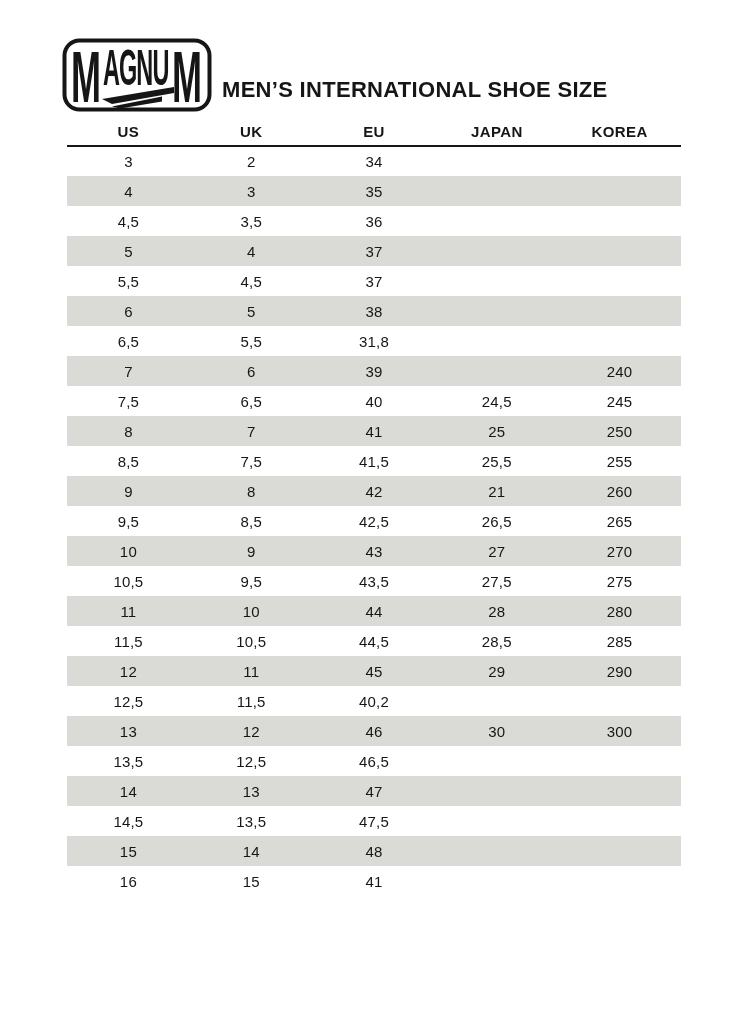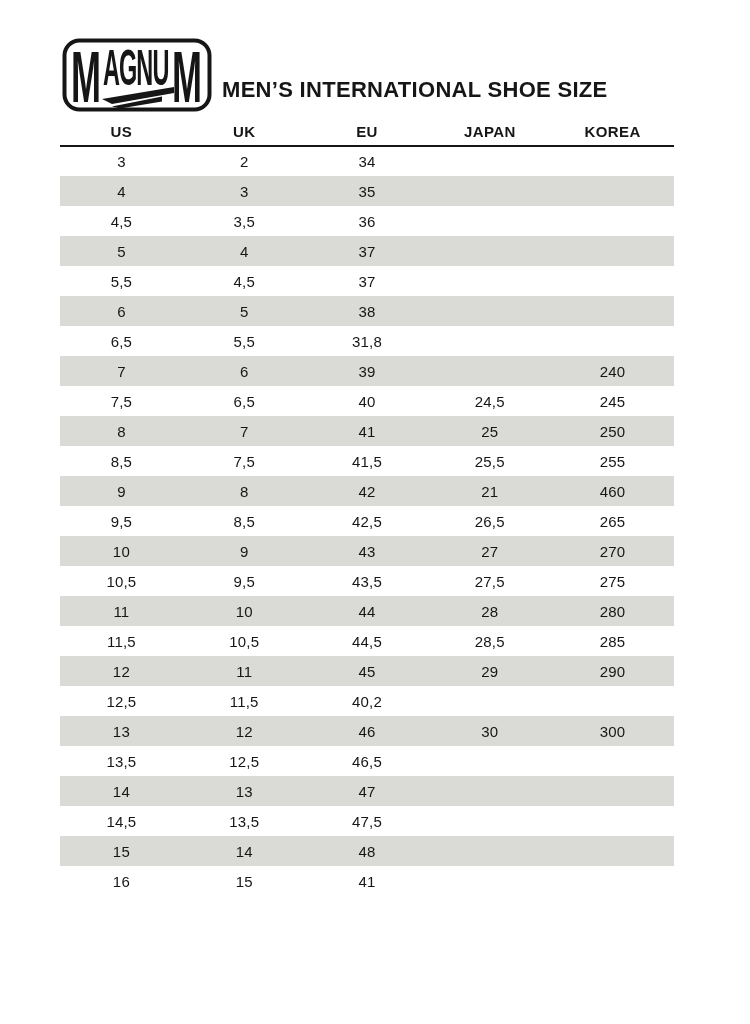--- a/index.html
+++ b/index.html
@@ -52,21 +52,21 @@
     line-height: 1;
     font-weight: bold;
     letter-spacing: 0.3px;
     color: var(--ink);
     white-space: nowrap;
   }
 
   
   .size-table {
     position: absolute;
-    left: 60px;
+    left: 67px;
     top: 117px;
     width: 614px;
     border-collapse: collapse;
     table-layout: fixed;
   }
   .size-table th {
     height: 29px;
     vertical-align: middle;
     text-align: center;
     font-size: 15px;
@@ -187,21 +187,21 @@
           <td>7,5</td>
           <td>41,5</td>
           <td>25,5</td>
           <td>255</td>
         </tr>
         <tr>
           <td>9</td>
           <td>8</td>
           <td>42</td>
           <td>21</td>
-          <td>460</td>
+          <td>260</td>
         </tr>
         <tr>
           <td>9,5</td>
           <td>8,5</td>
           <td>42,5</td>
           <td>26,5</td>
           <td>265</td>
         </tr>
         <tr>
           <td>10</td>

